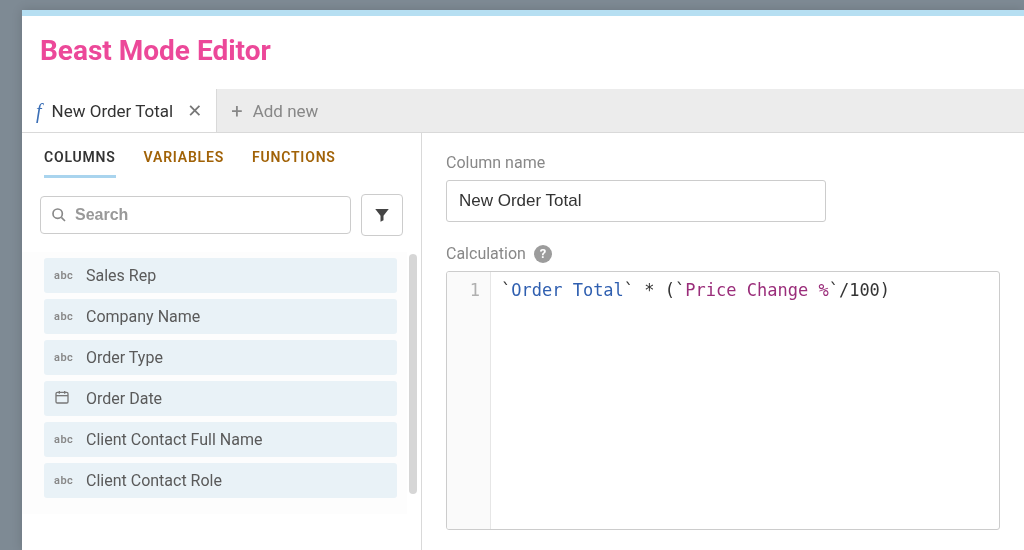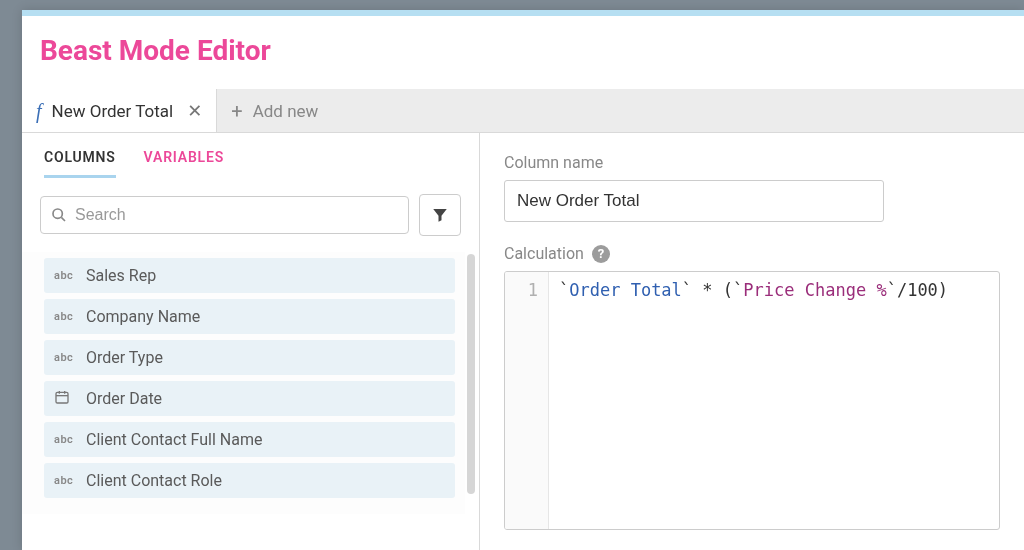--- a/index.html
+++ b/index.html
@@ -70,35 +70,35 @@
       color: #888;
       line-height: 1;
     }
     .tab .addnew-label { color: #888; }
     .workspace {
       flex: 1;
       display: flex;
       min-height: 0;
     }
     .sidebar {
-      width: 458px;
+      width: 400px;
       border-right: 1px solid #d9d9d9;
       display: flex;
       flex-direction: column;
       background: #fff;
     }
     .minitabs {
       display: flex;
       gap: 28px;
       padding: 16px 22px 0 22px;
     }
     .minitab {
       font-size: 14px;
       letter-spacing: 0.8px;
-      color: #ec4899;
+      color: #a16207;
       font-weight: 600;
       padding-bottom: 10px;
       cursor: pointer;
       border-bottom: 3px solid transparent;
     }
     .minitab.active {
       color: #333;
       border-bottom: 3px solid #a9d4ee;
     }
     .searchrow {
@@ -116,20 +116,21 @@
       padding: 9px 10px;
       gap: 8px;
       color: #888;
     }
     .searchbox input {
       border: none;
       outline: none;
       font-size: 16px;
       flex: 1;
       color: #737373;
+      font-weight: bold;
     }
     .searchbox input::placeholder { color: #999; }
     .filter-btn {
       width: 42px;
       height: 42px;
       border: 1px solid #ccc;
       border-radius: 4px;
       display: flex;
       align-items: center;
       justify-content: center;
@@ -279,20 +280,21 @@
     </div>
   </div>
 
   <div class="workspace">
 
     <div class="sidebar">
 
       <div class="minitabs">
         <div class="minitab active">COLUMNS</div>
         <div class="minitab">VARIABLES</div>
+        <div class="minitab">FUNCTIONS</div>
       </div>
 
       <div class="searchrow">
         <div class="searchbox">
           <svg width="16" height="16" viewBox="0 0 24 24" fill="none" stroke="#888" stroke-width="2.5">
               <circle cx="10" cy="10" r="7"></circle>
               <line x1="21" y1="21" x2="15.5" y2="15.5"></line>
             </svg>
           <input type="text" placeholder="Search" style="">
         </div>

